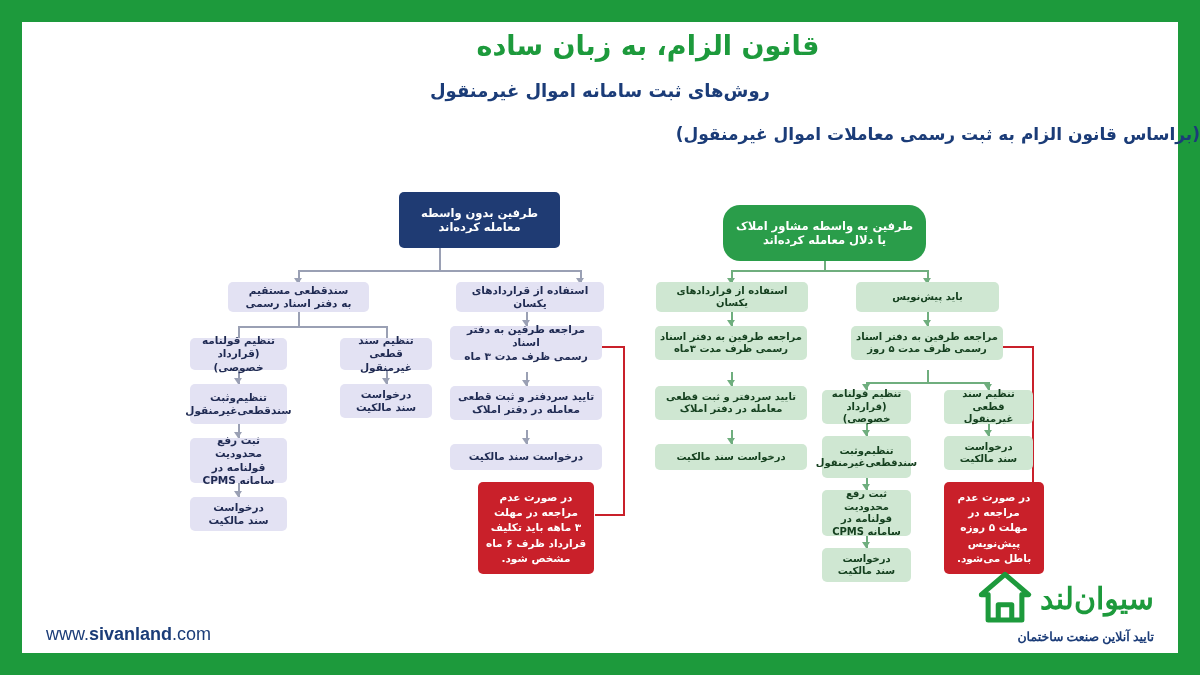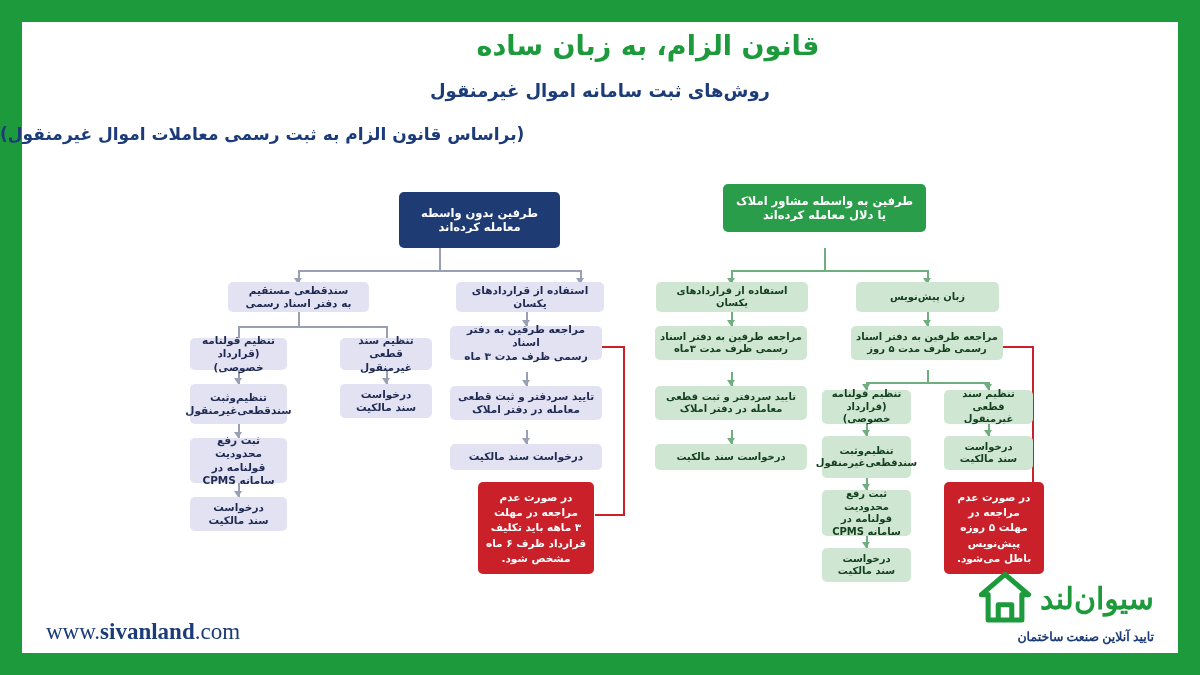--- a/index.html
+++ b/index.html
@@ -59,21 +59,21 @@
     position: absolute;
     top: 80px; left: 0; width: 1200px;
     text-align: center;
     font-size: 18px;
     font-weight: bold;
     color: #1b3c78;
   }
   .subtitle2 {
     position: absolute;
     top: 124px; left: 0; width: 1200px;
-    text-align: left;
+    text-align: right;
     font-size: 17px;
     font-weight: bold;
     color: #1b3c78;
   }
 
   
   .node {
     position: absolute;
     display: flex;
     align-items: center;
@@ -126,24 +126,24 @@
     position: absolute;
     top: 0; left: 0;
     width: 1200px; height: 675px;
     pointer-events: none;
   }
 
   
   .footer-url {
     position: absolute;
     left: 46px; bottom: 30px;
-    font-size: 23px;
+    font-size: 18px;
     color: #1b3c78;
     direction: ltr;
-    font-family: Liberation Serif, serif;
+    font-family: Liberation Sans, sans-serif;
   }
   .footer-url .www { color: #1b3c78; }
   .footer-url .brand { font-weight: bold; color: #1b3c78; }
   .footer-url .tld { color: #1b3c78; }
 
   .logo-wrap {
     position: absolute;
     right: 46px; bottom: 30px;
     display: flex;
     flex-direction: column;
@@ -259,28 +259,28 @@
       <polygon points="988,436 984,430 992,430"></polygon>
     </g>
     <g fill="#c9202a">
       <polygon points="588,346 594,342 594,350"></polygon>
       <polygon points="996,346 1002,342 1002,350"></polygon>
     </g>
   </svg>
 
   <div class="node head-navy" style="left:359px; top:192px; width:161px; height:56px;margin-left:40px;">طرفین بدون واسطه
 معامله کرده‌اند</div>
-  <div class="node head-green" style="left:723px; top:184px; width:203px; height:48px;">طرفین به واسطه مشاور املاک
+  <div class="node head-green" style="left:723px; top:205px; width:203px; height:56px;border-radius:17px;">طرفین به واسطه مشاور املاک
 یا دلال معامله کرده‌اند</div>
 
   <div class="node lav" style="left:228px; top:282px; width:141px; height:30px;">سندقطعی مستقیم
 به دفتر اسناد رسمی</div>
   <div class="node lav" style="left:456px; top:282px; width:148px; height:30px;">استفاده از قراردادهای یکسان</div>
   <div class="node mint" style="left:656px; top:282px; width:152px; height:30px;">استفاده از قراردادهای یکسان</div>
-  <div class="node mint" style="left:856px; top:282px; width:143px; height:30px;">زبان پیش‌نویس</div>
+  <div class="node mint" style="left:856px; top:282px; width:143px; height:30px;">باید پیش‌نویس</div>
 
   <div class="node lav" style="left:190px; top:338px; width:97px; height:32px;">تنظیم قولنامه
 (قرارداد خصوصی)</div>
   <div class="node lav" style="left:190px; top:384px; width:97px; height:40px;">تنظیم‌وثبت
 سندقطعی‌غیرمنقول</div>
   <div class="node lav" style="left:190px; top:438px; width:97px; height:45px;">ثبت رفع محدودیت
 قولنامه در
 سامانه CPMS</div>
   <div class="node lav" style="left:190px; top:497px; width:97px; height:34px;">درخواست
 سند مالکیت</div>

